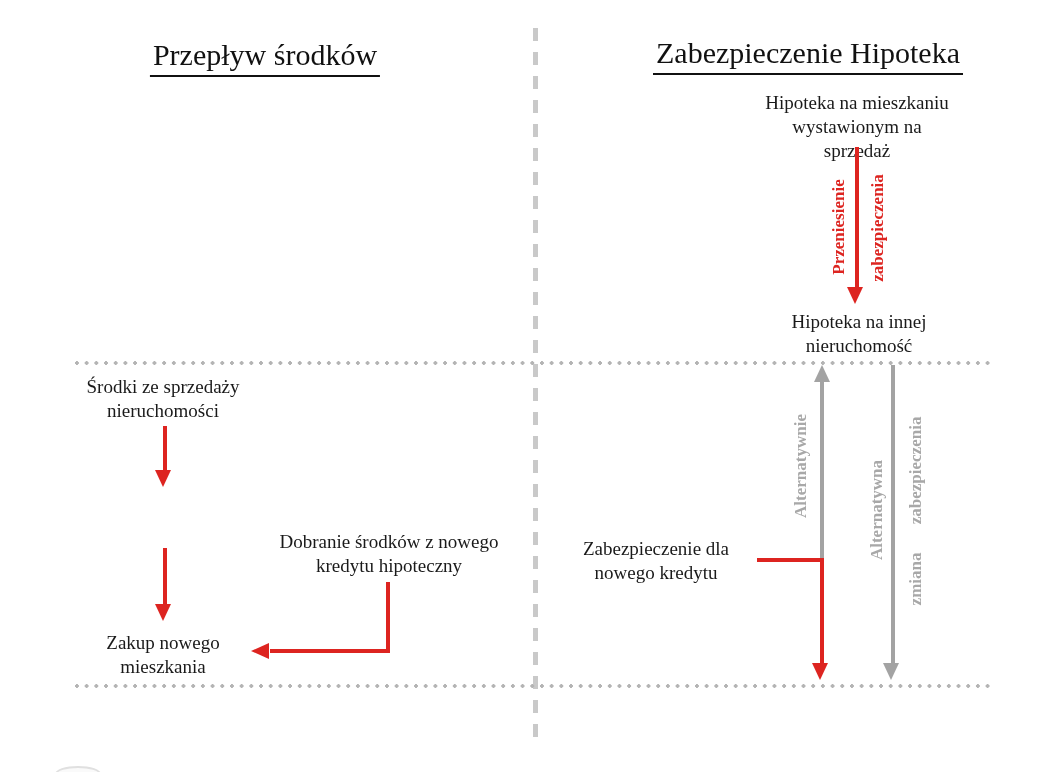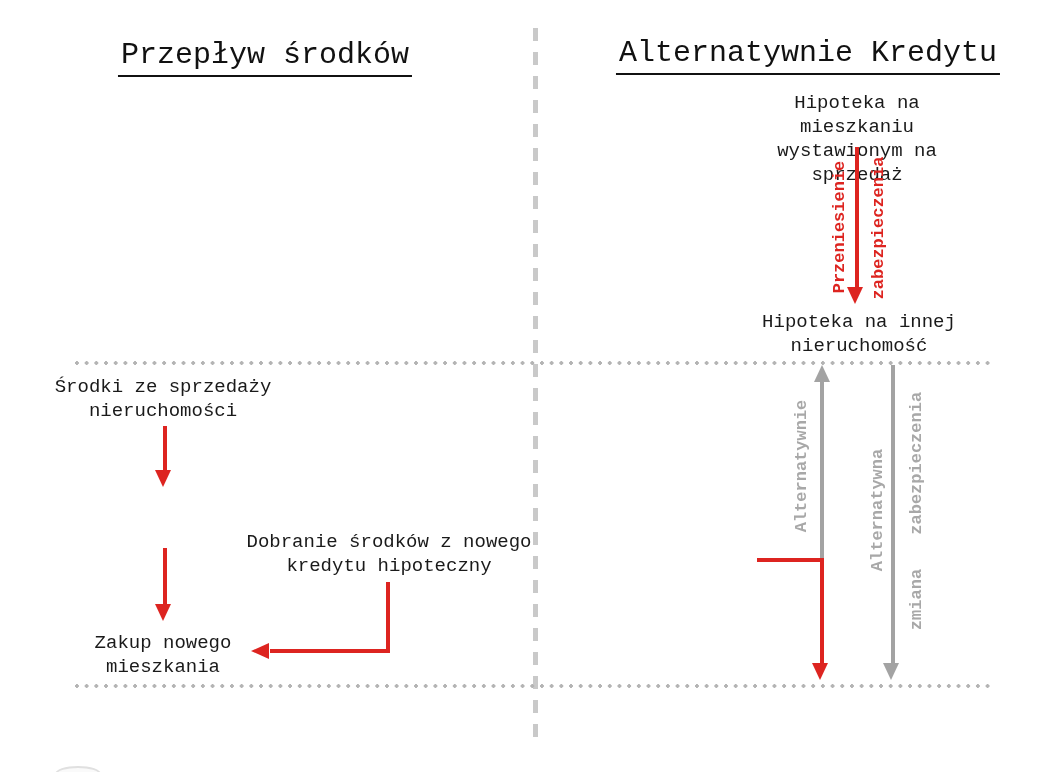--- a/index.html
+++ b/index.html
@@ -6,21 +6,21 @@
     --red:#dd2420;
     --gray-arrow:#a3a3a3;
     --gray-text:#a8a8a8;
     --text:#1a1a1a;
     --guide:#c9c9c9;
     --dots:#b4b4b4;
   }
   html,body{margin:0;padding:0;background:#ffffff;}
   .canvas{
     position:relative;width:1056px;height:772px;background:#ffffff;
-    font-family:Liberation Mono, monospace;overflow:hidden;
+    font-family:Liberation Serif, serif;overflow:hidden;
   }
   .title{
     position:absolute;transform:translateX(-50%);
     font-size:30px;font-weight:400;color:#111;
     border-bottom:2.5px solid #111;padding:0 3px 3px 3px;
     white-space:nowrap;
   }
   .node{
     position:absolute;transform:translateX(-50%);
     text-align:center;white-space:pre-line;
@@ -104,21 +104,21 @@
 </head>
 <body>
 
 <div class="canvas">
 
   <div class="dashline-v" id="divider"></div>
   <div class="dotline" id="guide-top"></div>
   <div class="dotline" id="guide-bottom"></div>
 
   <div class="title" id="left-title">Przepływ środków</div>
-  <div class="title" id="right-title">Alternatywnie Kredytu</div>
+  <div class="title" id="right-title">Zabezpieczenie Hipoteka</div>
 
   <div class="node" id="node-sale-proceeds">Środki ze sprzedaży
 nieruchomości</div>
 
   <div>
     <div class="shaft-v red-fill" id="funds-arrow-1-shaft"></div>
     <div class="head down" id="funds-arrow-1-head"></div>
   </div>
 
 
@@ -158,20 +158,22 @@
   </div>
   <div class="vlabel gray" id="label-alternatively">Alternatywnie</div>
 
   <div>
     <div class="shaft-v gray-fill" id="alt-down-arrow-shaft"></div>
     <div class="head down gray" id="alt-down-arrow-head"></div>
   </div>
   <div class="vlabel gray" id="label-alt-change-1">Alternatywna</div>
   <div class="vlabel gray wide" id="label-alt-change-2">zmiana zabezpieczenia</div>
 
+  <div class="node" id="node-collateral-new-loan">Zabezpieczenie dla
+nowego kredytu</div>
 
   <div>
     <div class="shaft-h red-fill" id="collateral-arrow-horiz"></div>
     <div class="shaft-v red-fill" id="collateral-arrow-vert"></div>
     <div class="head down" id="collateral-arrow-head"></div>
   </div>
 
 
   <div class="watermark"></div>
 </div>

